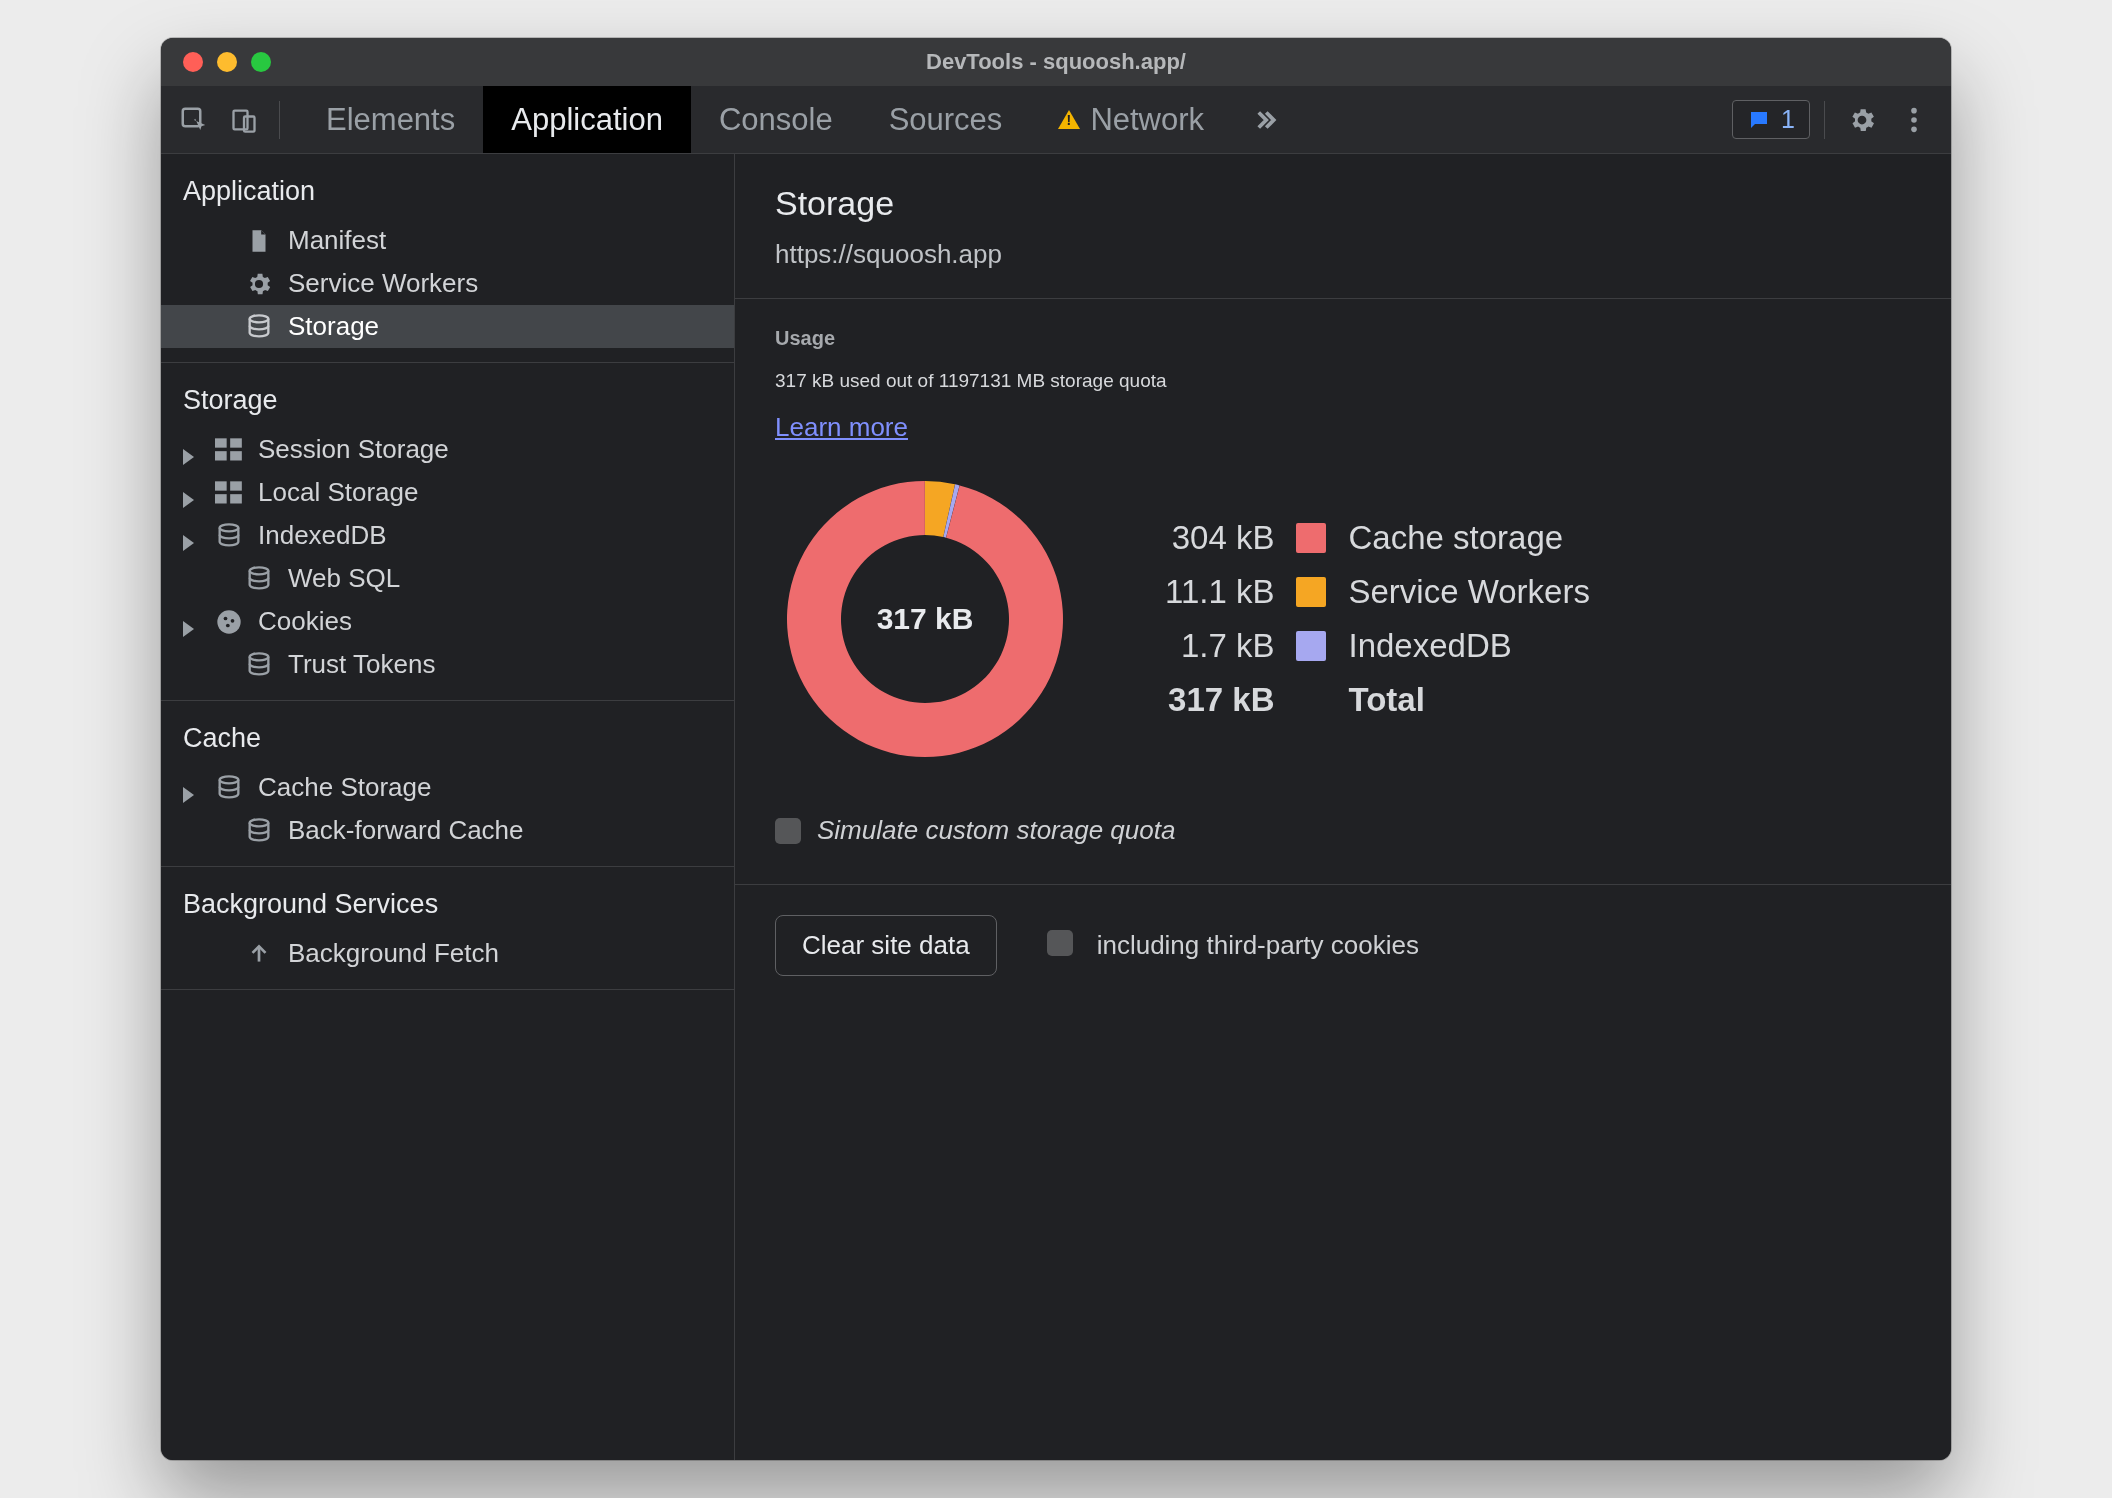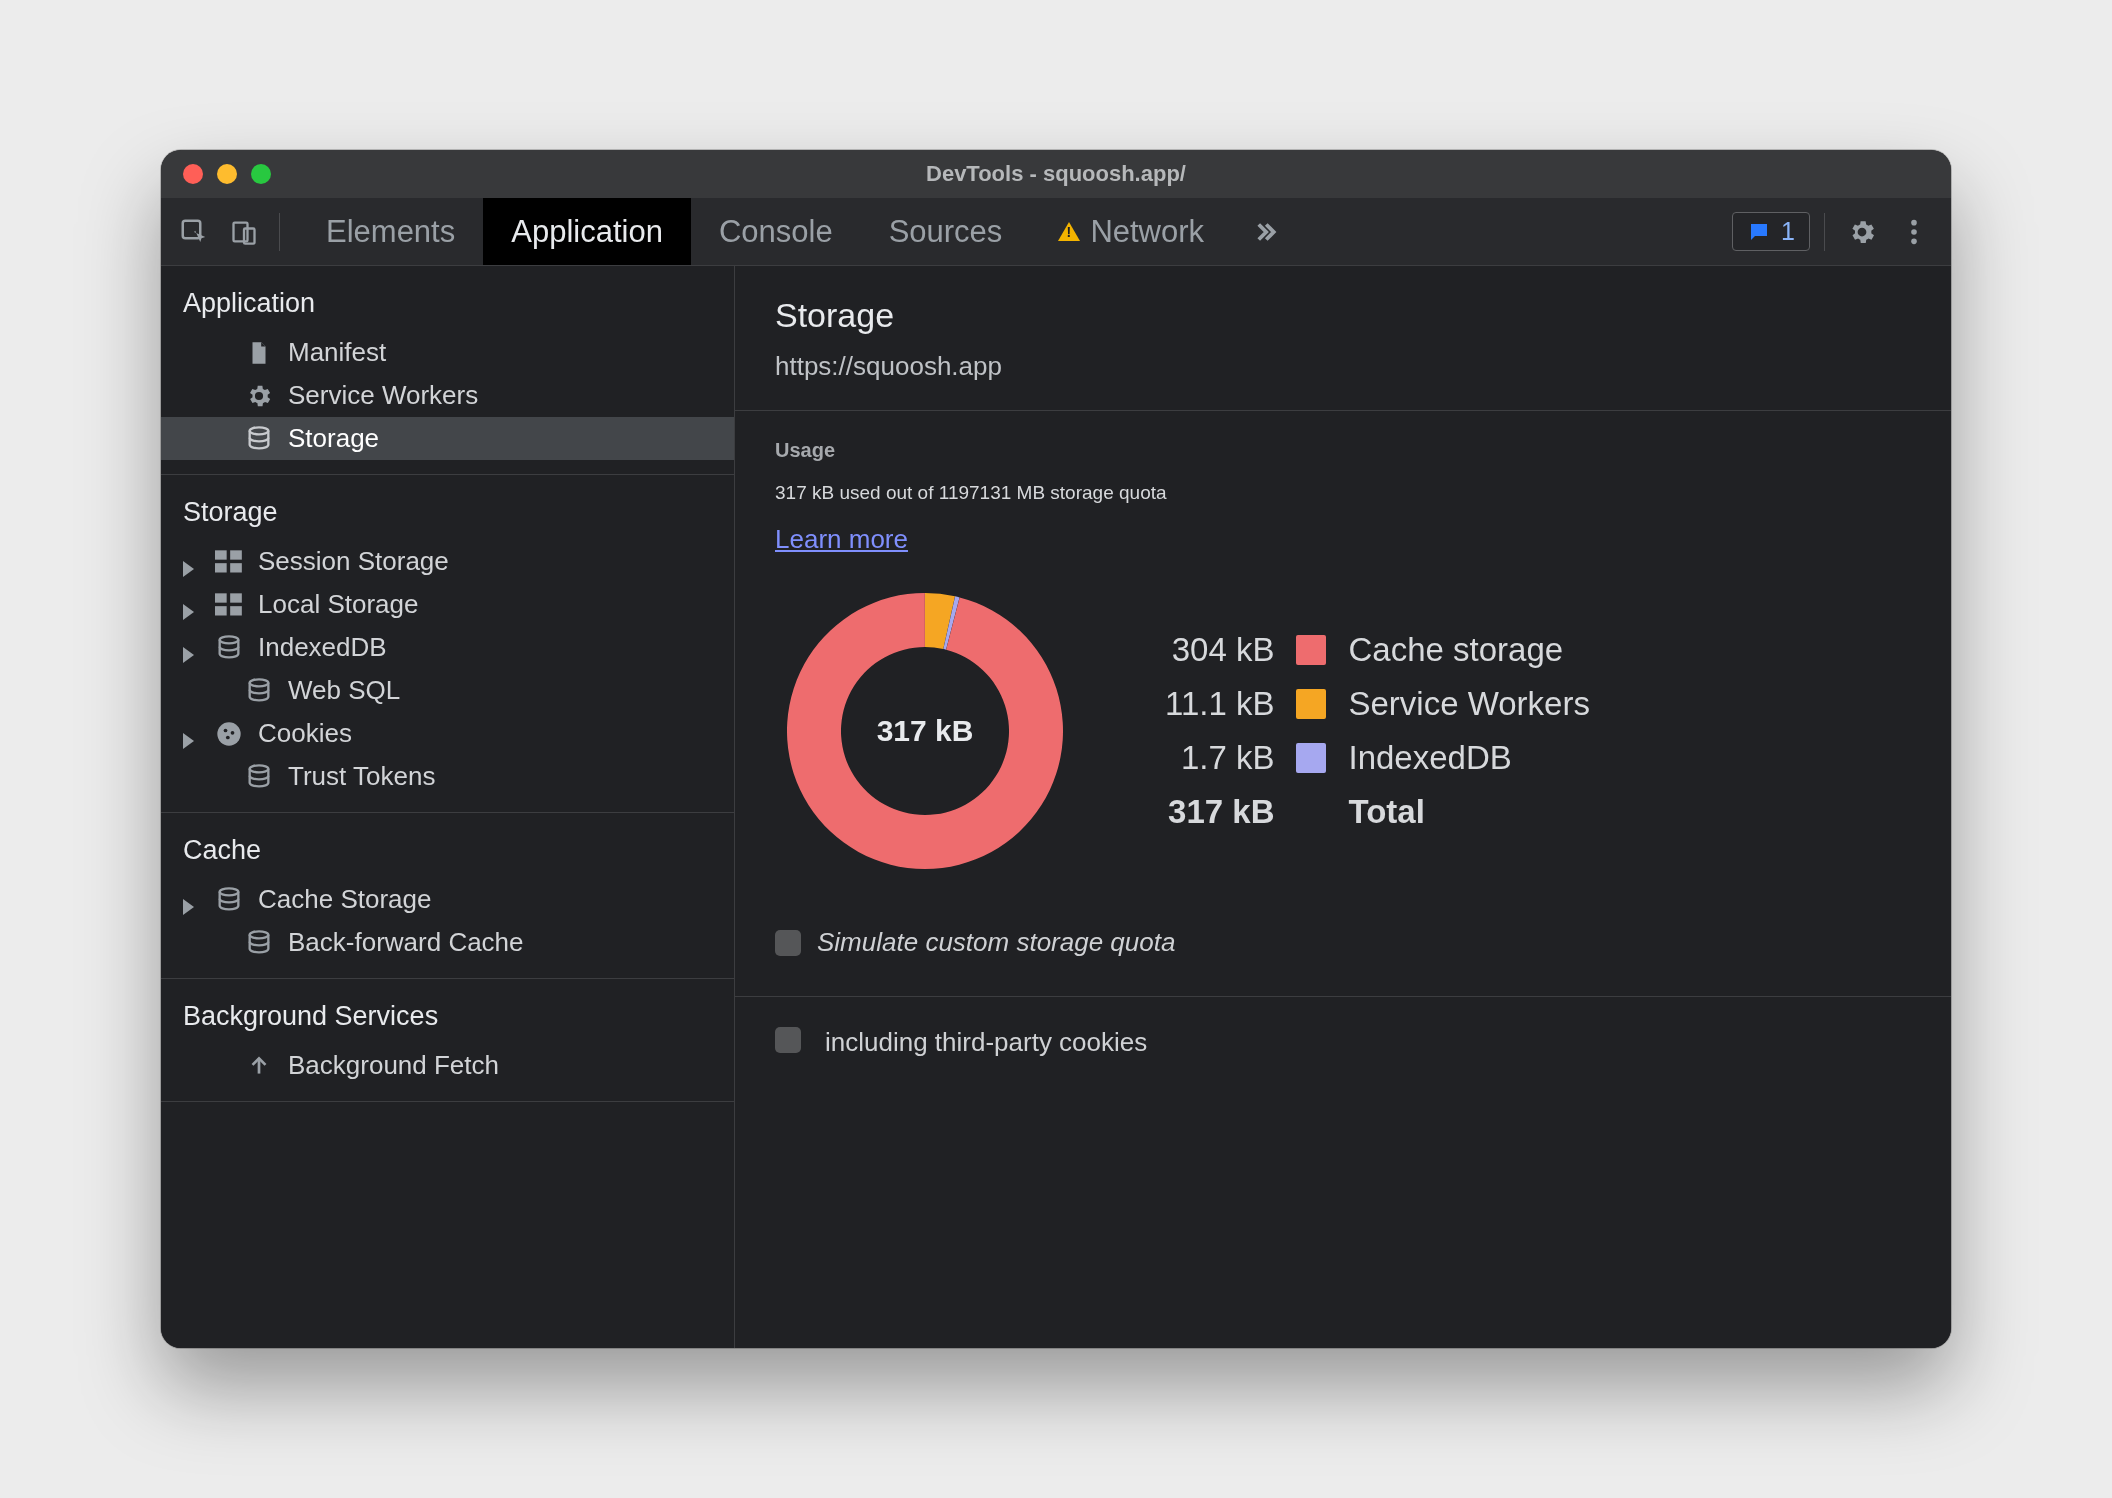--- a/index.html
+++ b/index.html
@@ -7,23 +7,23 @@
     background: #ececec;
     font-family: -apple-system, BlinkMacSystemFont, "Segoe UI", Helvetica, Arial, sans-serif;
     width: 2112px;
     height: 1498px;
     display: flex;
     align-items: center;
     justify-content: center;
   }
   .window {
     width: 1790px;
-    height: 1198px;
+    height: 1422px;
     background: #202124;
-    border-radius: 20px;
+    border-radius: 12px;
     box-shadow: 0 40px 80px rgba(0,0,0,.35), 0 0 0 1px rgba(0,0,0,.2);
     overflow: hidden;
     display: flex;
     flex-direction: column;
   }
   .titlebar {
     height: 48px;
     background: #38393b;
     display: flex;
     align-items: center;
@@ -453,20 +453,21 @@
             </div>
         </div>
 
         <div class="sim-row">
           <span class="chk"></span>
           <span>Simulate custom storage quota</span>
         </div>
       </div>
 
       <div class="clear-row">
+        <button class="btn-outline">Clear site data</button>
         <div style="display:flex;align-items:flex-start;gap:24px;">
           <span class="chk"></span>
           <span style="color:#cfd1d4;font-size:26px;">including third-party cookies</span>
         </div>
       </div>
     </div>
   </div>
 
 </div>
 

